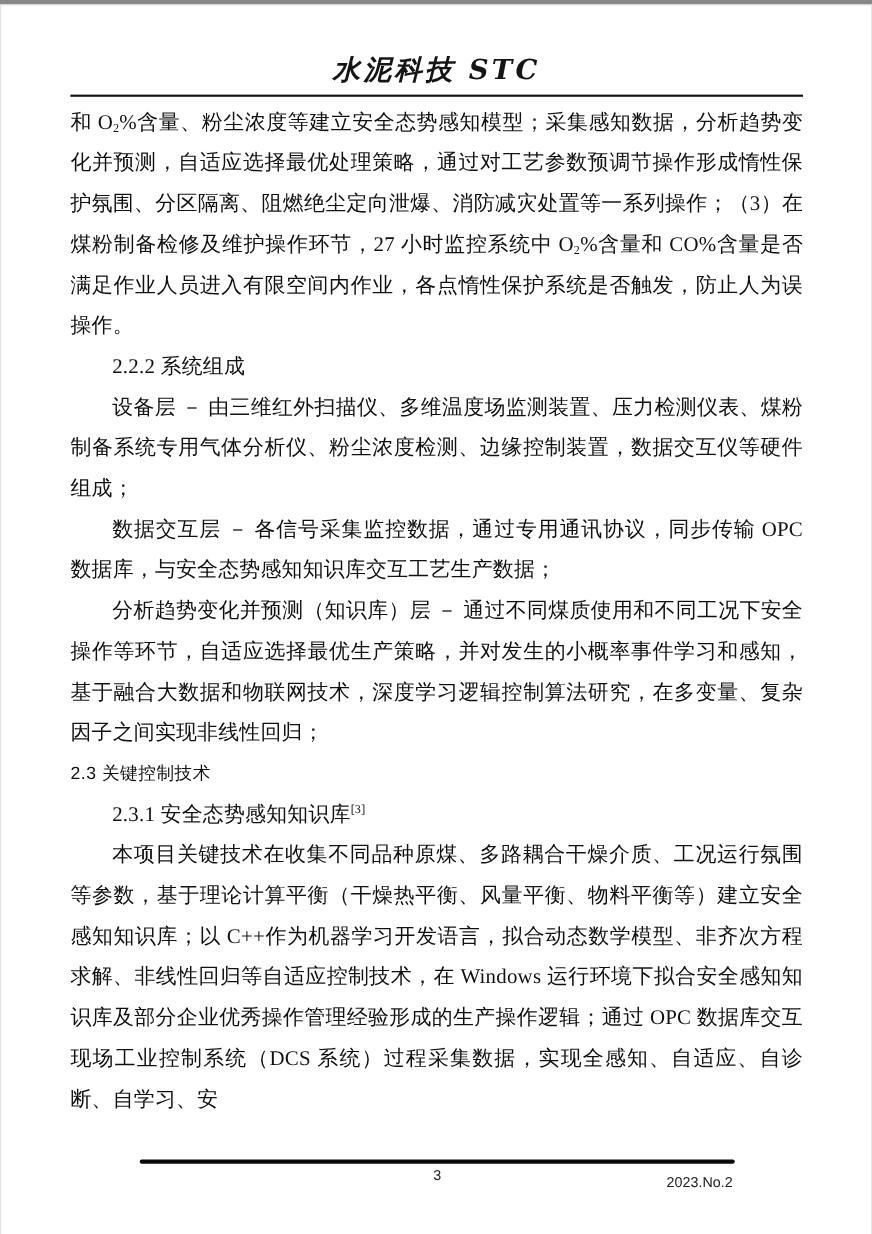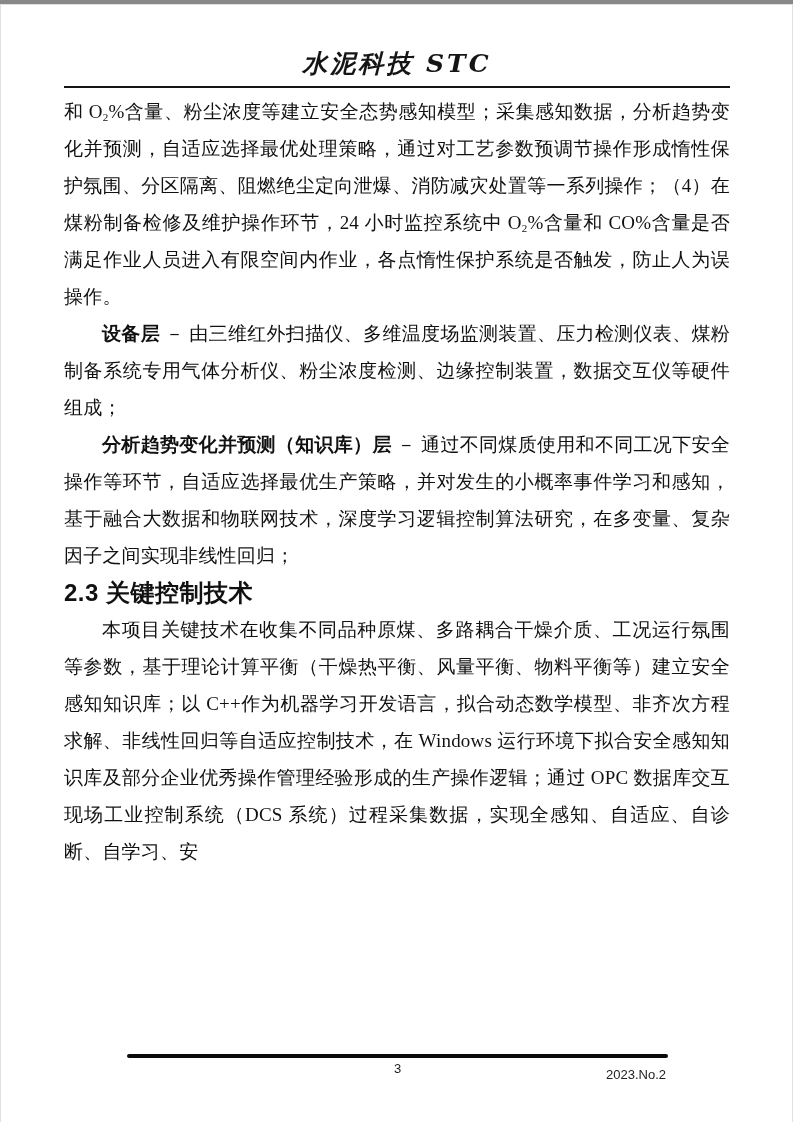--- a/index.html
+++ b/index.html
@@ -45,27 +45,27 @@
   }
   .para {
     margin: 0;
     font-size: 19px;
     line-height: 37px;
     text-align: justify;
     letter-spacing: 0.2px;
   }
   .para.indent { text-indent: 2em; }
   .para.section-heading {
-    font-size: 24px;
+    font-size: 16px;
     font-weight: 700;
     font-family: "Liberation Sans", sans-serif;
     letter-spacing: 0.5px;
   }
   .seg-bold {
-    font-weight: 700;
+    font-weight: 400;
     font-family: "Liberation Sans", sans-serif;
   }
   sub {
     font-size: 11px;
     line-height: 0;
     vertical-align: -3px;
   }
   sup {
     font-size: 11px;
     line-height: 0;
@@ -107,24 +107,27 @@
 
 <div class="page">
   <div class="page-inner">
 
     <div class="page-header">
       <div class="journal-title">水泥科技 STC</div>
       <div class="header-rule"></div>
     </div>
 
     <div class="page-body" id="page-body">
-        <p class="para body"><span>和 O</span><sub>2</sub><span>%含量、粉尘浓度等建立安全态势感知模型；采集感知数据，分析趋势变化并预测，自适应选择最优处理策略，通过对工艺参数预调节操作形成惰性保护氛围、分区隔离、阻燃绝尘定向泄爆、消防减灾处置等一系列操作；（4）在煤粉制备检修及维护操作环节，24 小时监控系统中 O</span><sub>2</sub><span>%含量和 CO%含量是否满足作业人员进入有限空间内作业，各点惰性保护系统是否触发，防止人为误操作。</span></p>
+        <p class="para body"><span>和 O</span><sub>2</sub><span>%含量、粉尘浓度等建立安全态势感知模型；采集感知数据，分析趋势变化并预测，自适应选择最优处理策略，通过对工艺参数预调节操作形成惰性保护氛围、分区隔离、阻燃绝尘定向泄爆、消防减灾处置等一系列操作；（3）在煤粉制备检修及维护操作环节，27 小时监控系统中 O</span><sub>2</sub><span>%含量和 CO%含量是否满足作业人员进入有限空间内作业，各点惰性保护系统是否触发，防止人为误操作。</span></p>
+        <p class="para body indent"><span>2.2.2 系统组成</span></p>
         <p class="para body indent"><span class="seg-bold">设备层</span><span> － 由三维红外扫描仪、多维温度场监测装置、压力检测仪表、煤粉制备系统专用气体分析仪、粉尘浓度检测、边缘控制装置，数据交互仪等硬件组成；</span></p>
+        <p class="para body indent"><span class="seg-bold">数据交互层</span><span> － 各信号采集监控数据，通过专用通讯协议，同步传输 OPC 数据库，与安全态势感知知识库交互工艺生产数据；</span></p>
         <p class="para body indent"><span class="seg-bold">分析趋势变化并预测（知识库）层</span><span> － 通过不同煤质使用和不同工况下安全操作等环节，自适应选择最优生产策略，并对发生的小概率事件学习和感知，基于融合大数据和物联网技术，深度学习逻辑控制算法研究，在多变量、复杂因子之间实现非线性回归；</span></p>
         <p class="para section-heading"><span class="seg-bold">2.3 关键控制技术</span></p>
+        <p class="para body indent"><span>2.3.1 安全态势感知知识库</span><sup>[3]</sup></p>
         <p class="para body indent"><span>本项目关键技术在收集不同品种原煤、多路耦合干燥介质、工况运行氛围等参数，基于理论计算平衡（干燥热平衡、风量平衡、物料平衡等）建立安全感知知识库；以 C++作为机器学习开发语言，拟合动态数学模型、非齐次方程求解、非线性回归等自适应控制技术，在 Windows 运行环境下拟合安全感知知识库及部分企业优秀操作管理经验形成的生产操作逻辑；通过 OPC 数据库交互现场工业控制系统（DCS 系统）过程采集数据，实现全感知、自适应、自诊断、自学习、安</span></p>
       </div>
 
     <div class="page-footer">
       <div class="footer-rule"></div>
       <div class="footer-row">
         <span class="page-number">3</span>
         <span class="issue-label">2023.No.2</span>
       </div>
     </div>

